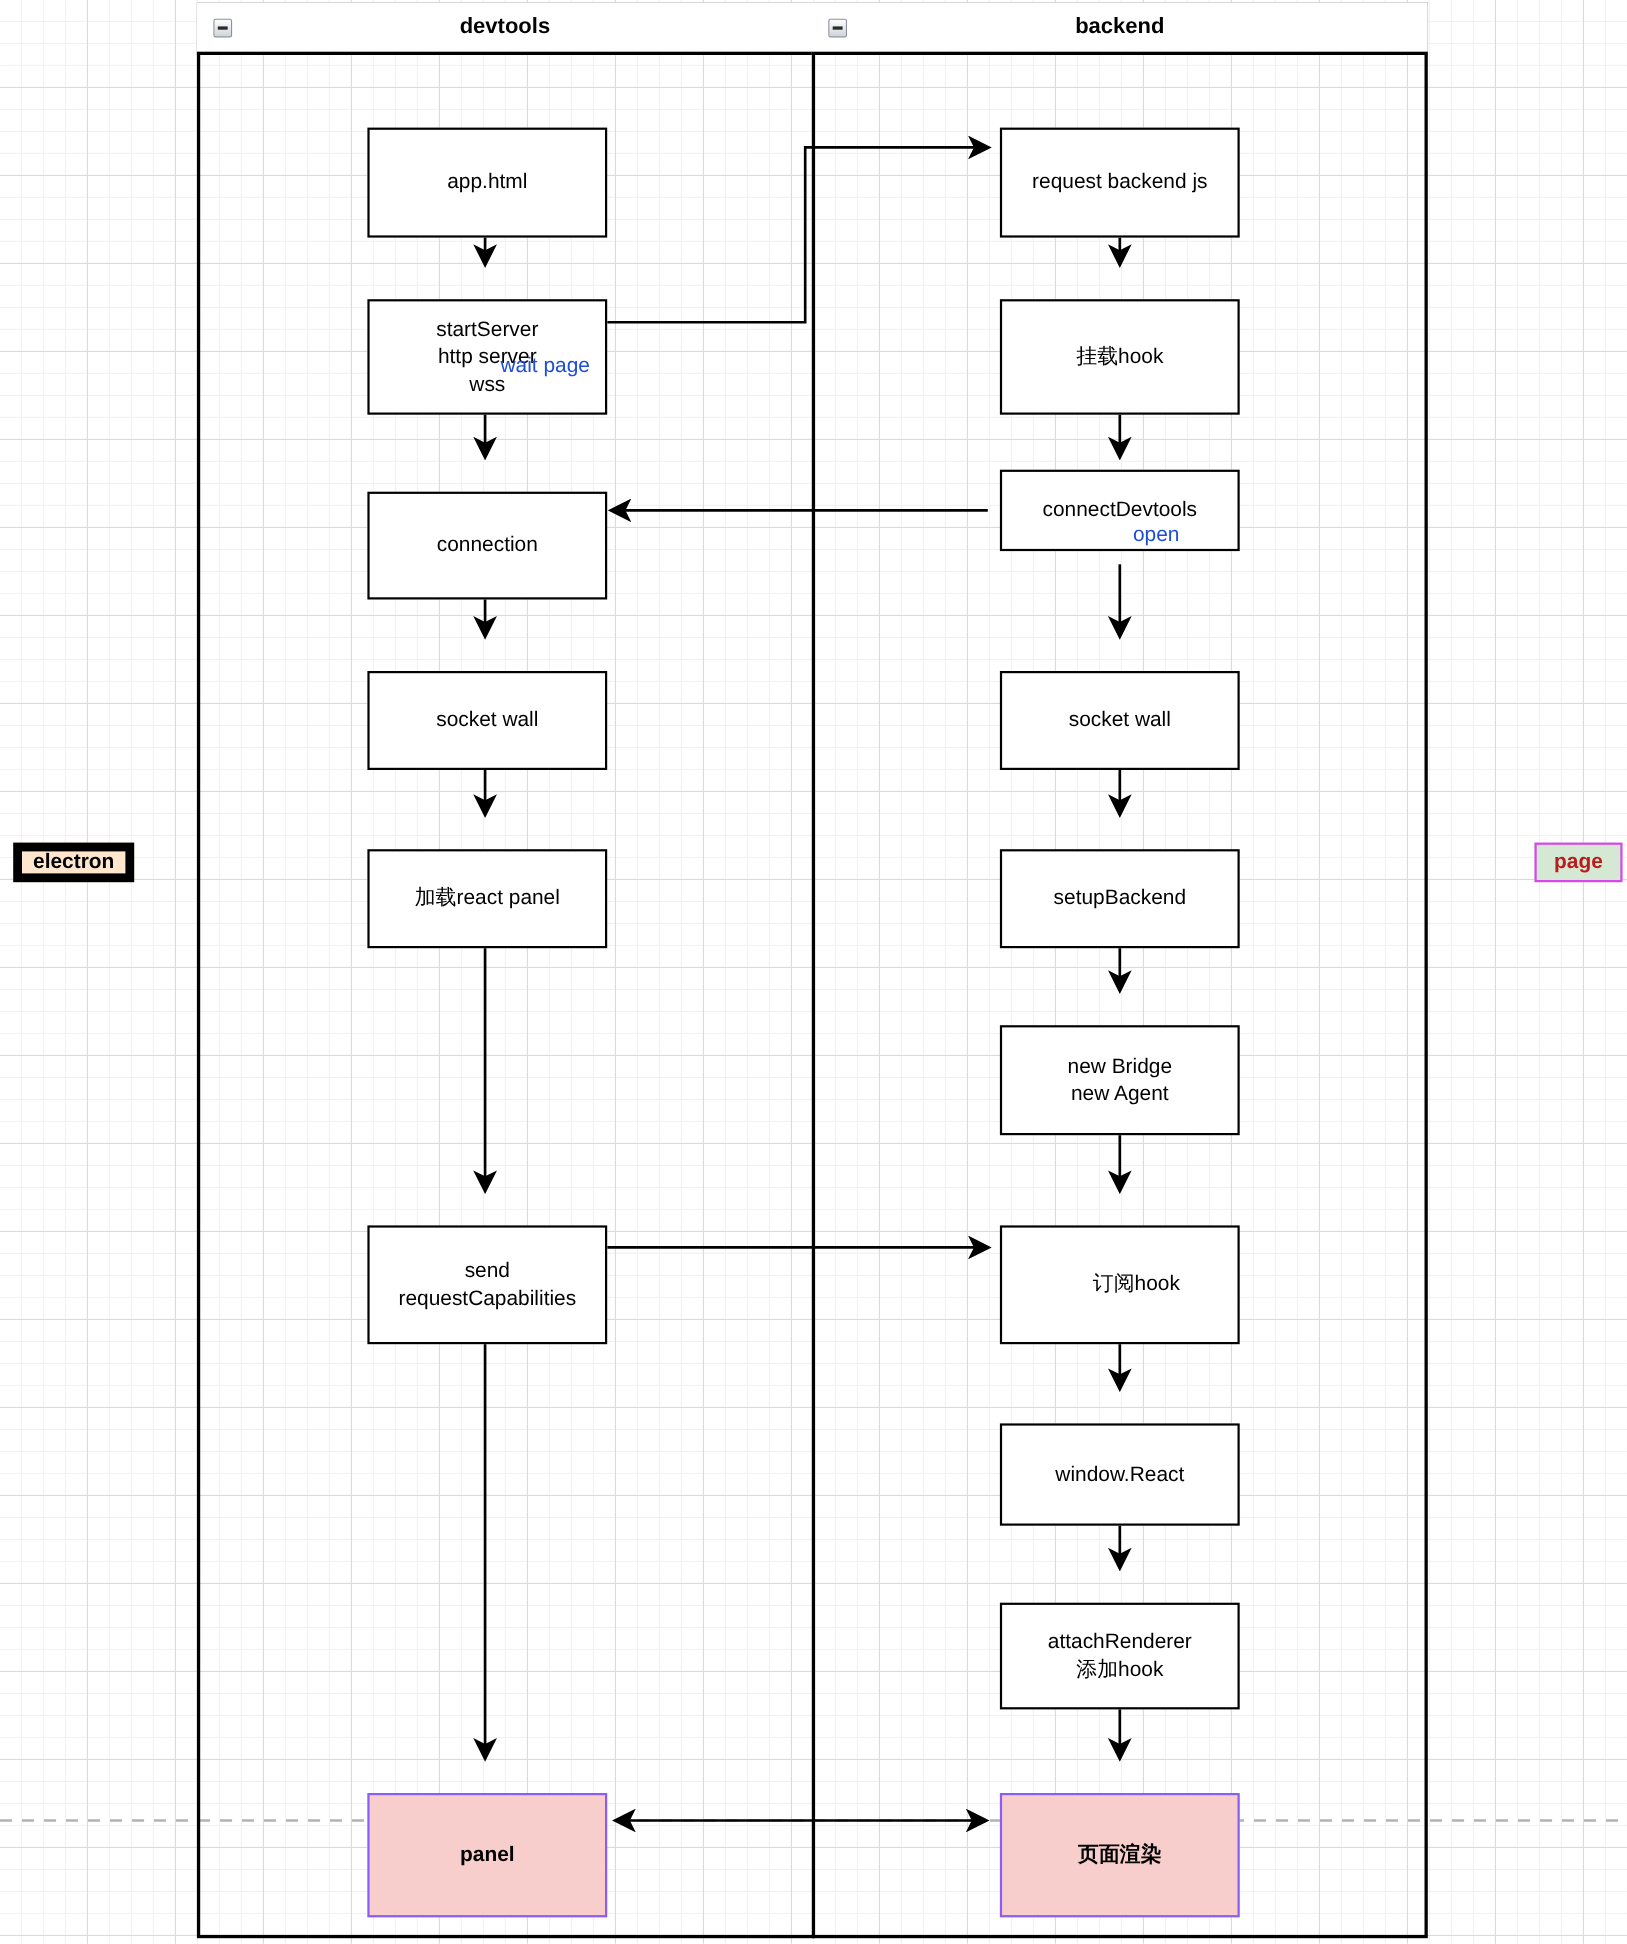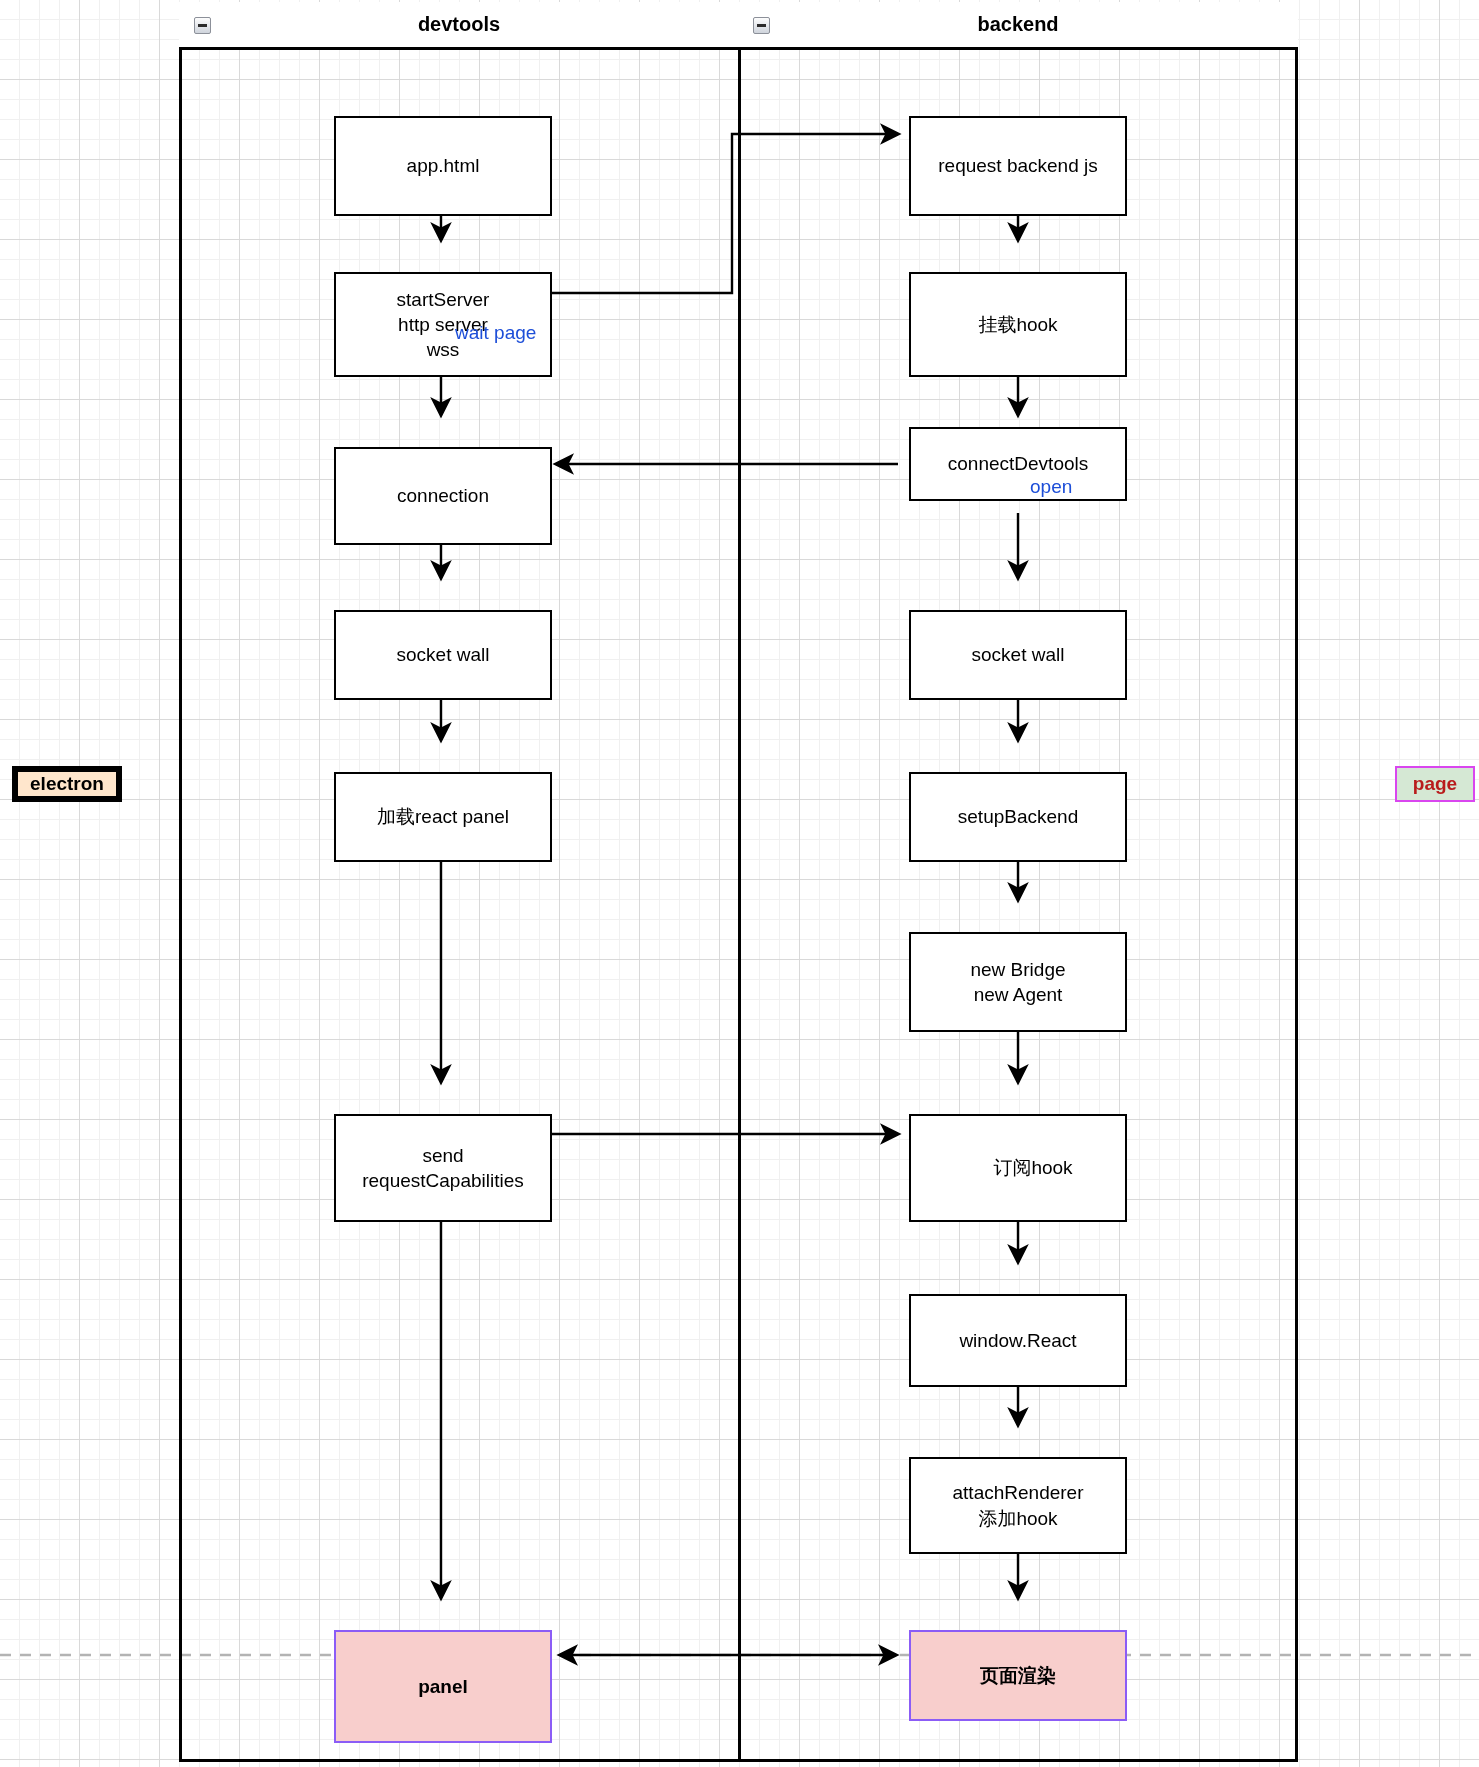--- a/index.html
+++ b/index.html
@@ -87,21 +87,21 @@
   }
 
   
   .tag{
     position:absolute;
     box-sizing:border-box;
     padding:4px 10px;
     font-weight:bold;font-size:19px;
     display:flex;align-items:center;justify-content:center;
   }
-  .tag.electron{border:6px solid #000000;background:#ffe6cc;color:#000;}
+  .tag.electron{border:8px solid #000000;background:#ffe6cc;color:#000;}
   .tag.page{border:2px solid #d946ef;background:#d5e8d4;color:#b91c1c;}
 </style>
 </head>
 <body>
 
 <div id="grid"></div>
 
 <svg id="svglayer" viewBox="0 0 1479 1767" xmlns="http://www.w3.org/2000/svg">
   <defs>
     <marker id="arrow" viewBox="0 0 12 12" refX="10" refY="6" markerWidth="9" markerHeight="9" orient="auto-start-reverse">
@@ -220,21 +220,21 @@
 
 <div class="node" style="left:909px;top:1262px;width:218px;height:93px;">
   <span>window.React</span>
 </div>
 
 <div class="node" style="left:909px;top:1425px;width:218px;height:97px;">
   <span>attachRenderer
 添加hook</span>
 </div>
 
-<div class="node highlight" style="left:909px;top:1598px;width:218px;height:91px;">
+<div class="node highlight" style="left:909px;top:1598px;width:218px;height:113px;">
   <span>页面渲染</span>
 </div>
 
 <div class="edge-label" style="left:455px;top:322px;">
   <span>wait page</span>
 </div>
 
 <div class="edge-label" style="left:1030px;top:476px;">
   <span>open</span>
 </div>

